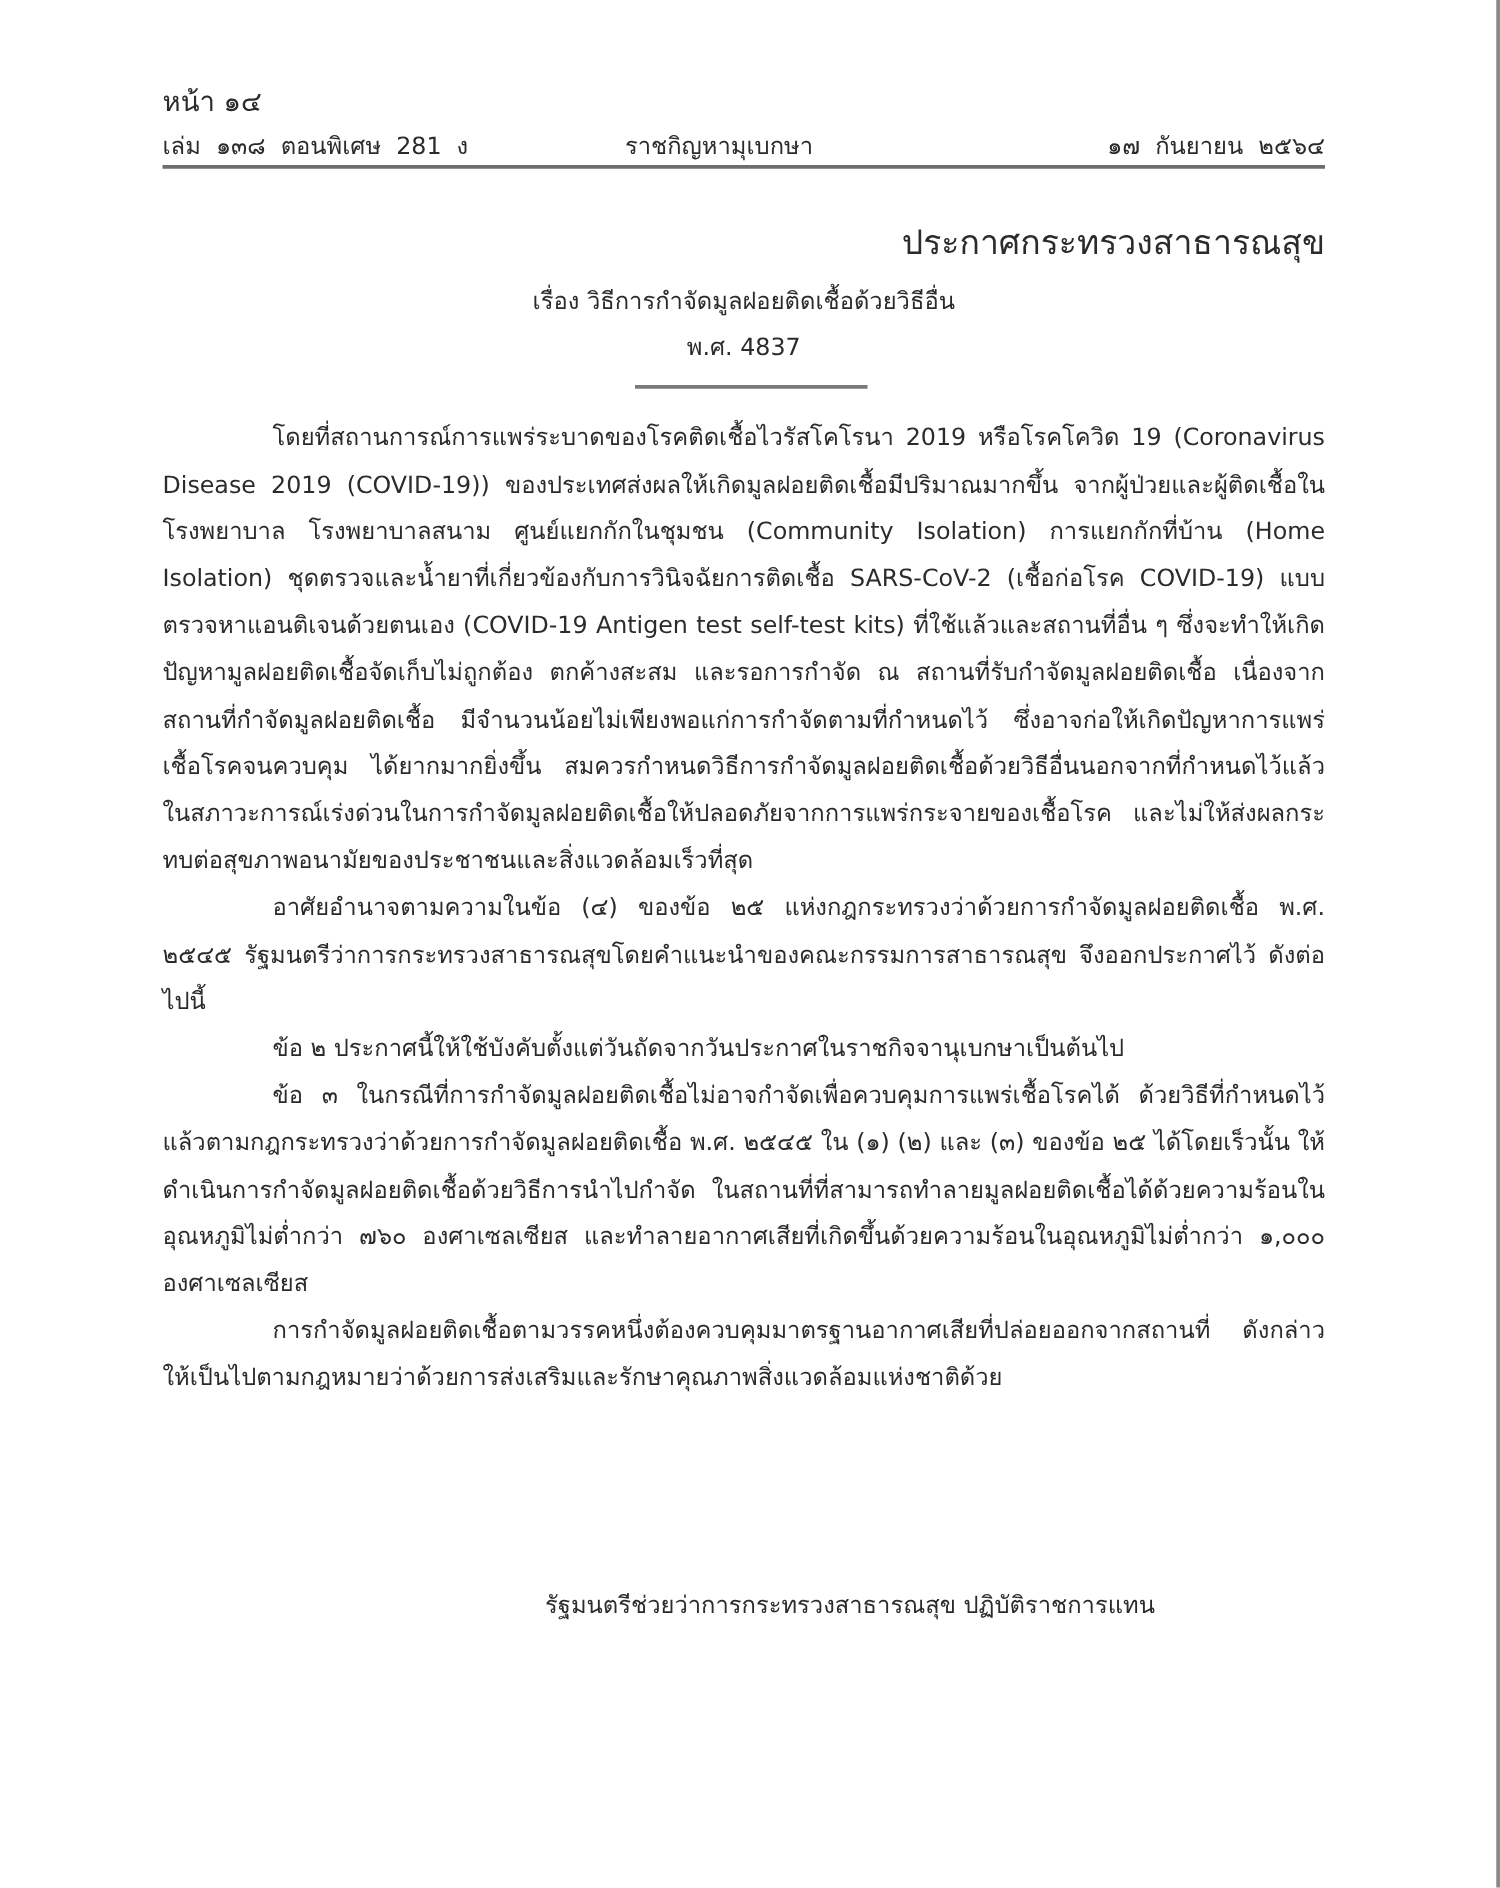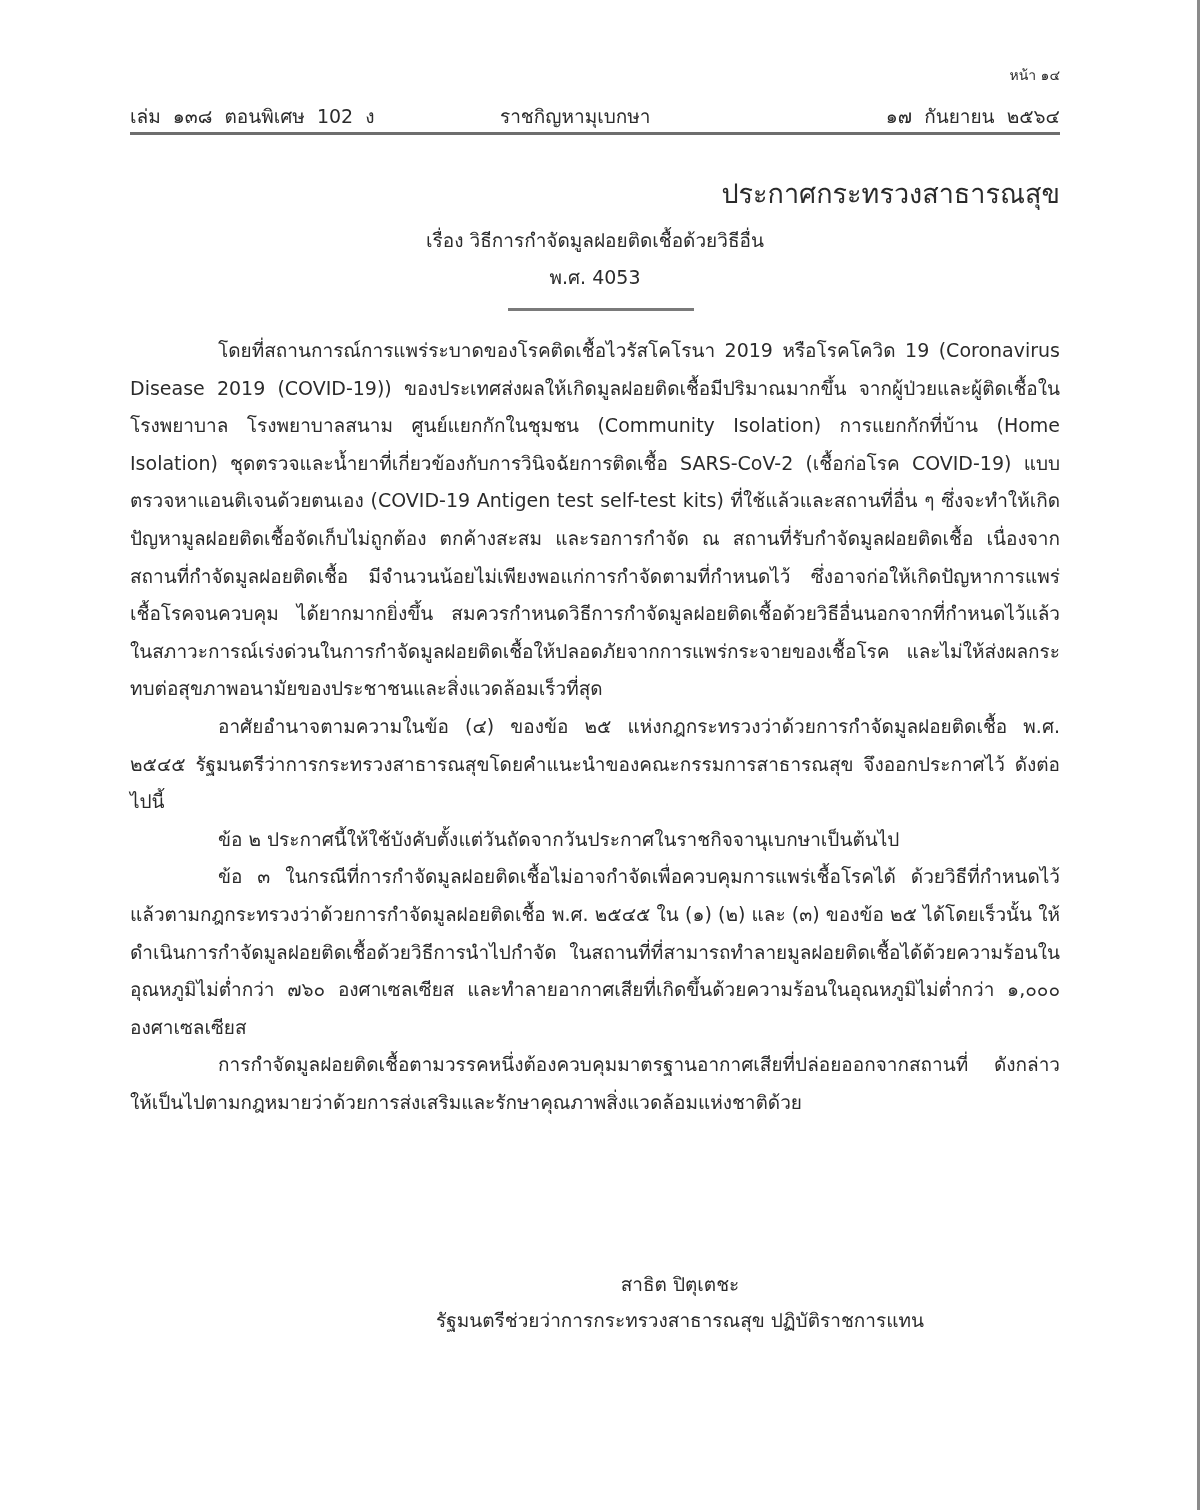--- a/index.html
+++ b/index.html
@@ -2,21 +2,21 @@
 <html><head>
   <meta charset="utf-8">
   <style>
     html, body { margin: 0; padding: 0; }
     body {
       width: 1200px; height: 1510px; background: #ffffff; position: relative; overflow: hidden;
       font-family: "DejaVu Sans", sans-serif; color: #2b2b2b;
     }
     .right-edge { position: absolute; top: 0; right: 0; width: 3px; height: 1510px; background: #8a8a8a; }
     .page { position: absolute; left: 130px; top: 0; width: 930px; }
-    .page-no { position: absolute; top: 64px; left: 0; width: 100%; text-align: right; font-size: 14px; }
+    .page-no { position: absolute; top: 64px; left: 0; width: 100%; text-align: left; font-size: 22px; }
     .hdr { position: absolute; top: 101px; left: 0; width: 100%; height: 26px; font-size: 19px; }
     .hdr span { position: absolute; white-space: pre; }
     .hdr .l { left: 0; }
     .hdr .c { left: 370px; }
     .hdr .r { right: 0; }
     .hdr-rule { position: absolute; top: 132px; left: 0; width: 100%; height: 3px; background: #6e6e6e; }
     .title { position: absolute; top: 172px; left: 0; width: 100%; text-align: right; font-size: 27px; }
     .subtitle { position: absolute; top: 225px; left: 0; width: 100%; text-align: center; font-size: 19px; }
     .year { position: absolute; top: 262px; left: 0; width: 100%; text-align: center; font-size: 19px; }
     .title-rule { position: absolute; top: 308px; left: 378px; width: 186px; height: 3px; background: #7a7a7a; }
@@ -27,36 +27,35 @@
     .sign div { white-space: nowrap; }
   </style>
 </head>
 <body>
 
 <div class="right-edge"></div>
 
 <div class="page">
   <div class="page-no">หน้า ๑๔</div>
   <div class="hdr">
-    <span class="l">เล่ม  ๑๓๘  ตอนพิเศษ  102  ง</span>
+    <span class="l">เล่ม  ๑๓๘  ตอนพิเศษ  281  ง</span>
     <span class="c">ราชกิญหามุเบกษา</span>
     <span class="r">๑๗  กันยายน  ๒๕๖๔</span>
   </div>
   <div class="hdr-rule"></div>
 
   <div class="title">ประกาศกระทรวงสาธารณสุข</div>
   <div class="subtitle">เรื่อง  วิธีการกำจัดมูลฝอยติดเชื้อด้วยวิธีอื่น</div>
-  <div class="year">พ.ศ. 4053</div>
+  <div class="year">พ.ศ. 4837</div>
   <div class="title-rule"></div>
 
   <div class="body">
     <p class="indent">โดยที่สถานการณ์การแพร่ระบาดของโรคติดเชื้อไวรัสโคโรนา 2019 หรือโรคโควิด 19 (Coronavirus Disease 2019 (COVID-19)) ของประเทศส่งผลให้เกิดมูลฝอยติดเชื้อมีปริมาณมากขึ้น จากผู้ป่วยและผู้ติดเชื้อในโรงพยาบาล โรงพยาบาลสนาม ศูนย์แยกกักในชุมชน (Community Isolation) การแยกกักที่บ้าน (Home Isolation) ชุดตรวจและน้ำยาที่เกี่ยวข้องกับการวินิจฉัยการติดเชื้อ SARS-CoV-2 (เชื้อก่อโรค COVID-19) แบบตรวจหาแอนติเจนด้วยตนเอง (COVID-19 Antigen test self-test kits) ที่ใช้แล้วและสถานที่อื่น ๆ ซึ่งจะทำให้เกิดปัญหามูลฝอยติดเชื้อจัดเก็บไม่ถูกต้อง ตกค้างสะสม และรอการกำจัด ณ สถานที่รับกำจัดมูลฝอยติดเชื้อ เนื่องจากสถานที่กำจัดมูลฝอยติดเชื้อ มีจำนวนน้อยไม่เพียงพอแก่การกำจัดตามที่กำหนดไว้ ซึ่งอาจก่อให้เกิดปัญหาการแพร่เชื้อโรคจนควบคุม ได้ยากมากยิ่งขึ้น สมควรกำหนดวิธีการกำจัดมูลฝอยติดเชื้อด้วยวิธีอื่นนอกจากที่กำหนดไว้แล้ว ในสภาวะการณ์เร่งด่วนในการกำจัดมูลฝอยติดเชื้อให้ปลอดภัยจากการแพร่กระจายของเชื้อโรค และไม่ให้ส่งผลกระทบต่อสุขภาพอนามัยของประชาชนและสิ่งแวดล้อมเร็วที่สุด</p>
     <p class="indent">อาศัยอำนาจตามความในข้อ (๔) ของข้อ ๒๕ แห่งกฎกระทรวงว่าด้วยการกำจัดมูลฝอยติดเชื้อ พ.ศ. ๒๕๔๕ รัฐมนตรีว่าการกระทรวงสาธารณสุขโดยคำแนะนำของคณะกรรมการสาธารณสุข จึงออกประกาศไว้ ดังต่อไปนี้</p>
     <p class="indent">ข้อ  ๒  ประกาศนี้ให้ใช้บังคับตั้งแต่วันถัดจากวันประกาศในราชกิจจานุเบกษาเป็นต้นไป</p>
     <p class="indent">ข้อ  ๓  ในกรณีที่การกำจัดมูลฝอยติดเชื้อไม่อาจกำจัดเพื่อควบคุมการแพร่เชื้อโรคได้ ด้วยวิธีที่กำหนดไว้แล้วตามกฎกระทรวงว่าด้วยการกำจัดมูลฝอยติดเชื้อ พ.ศ. ๒๕๔๕ ใน (๑) (๒) และ (๓) ของข้อ ๒๕ ได้โดยเร็วนั้น ให้ดำเนินการกำจัดมูลฝอยติดเชื้อด้วยวิธีการนำไปกำจัด ในสถานที่ที่สามารถทำลายมูลฝอยติดเชื้อได้ด้วยความร้อนในอุณหภูมิไม่ต่ำกว่า ๗๖๐ องศาเซลเซียส และทำลายอากาศเสียที่เกิดขึ้นด้วยความร้อนในอุณหภูมิไม่ต่ำกว่า ๑,๐๐๐ องศาเซลเซียส</p>
     <p class="indent">การกำจัดมูลฝอยติดเชื้อตามวรรคหนึ่งต้องควบคุมมาตรฐานอากาศเสียที่ปล่อยออกจากสถานที่ ดังกล่าว ให้เป็นไปตามกฎหมายว่าด้วยการส่งเสริมและรักษาคุณภาพสิ่งแวดล้อมแห่งชาติด้วย</p>
   </div>
 
   <div class="sign">
-    <div>สาธิต  ปิตุเตชะ</div>
     <div>รัฐมนตรีช่วยว่าการกระทรวงสาธารณสุข  ปฏิบัติราชการแทน</div>
   </div>
 </div>
 
 </body></html>

